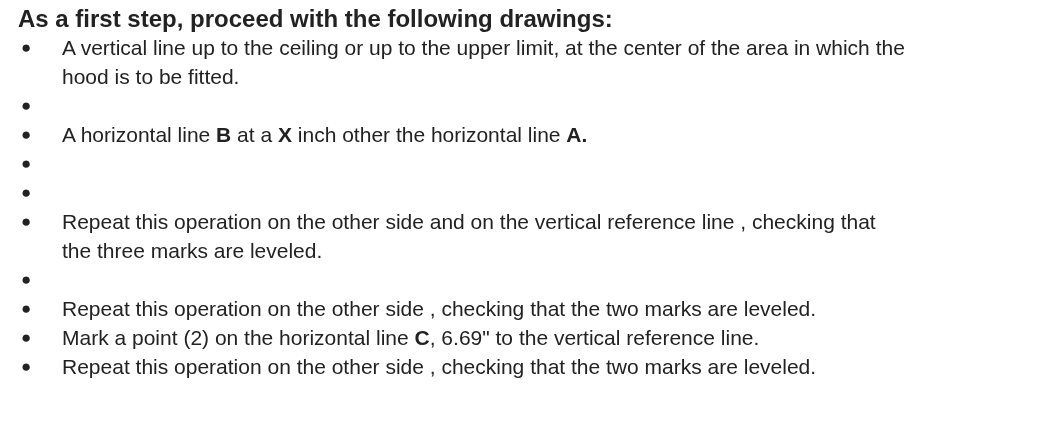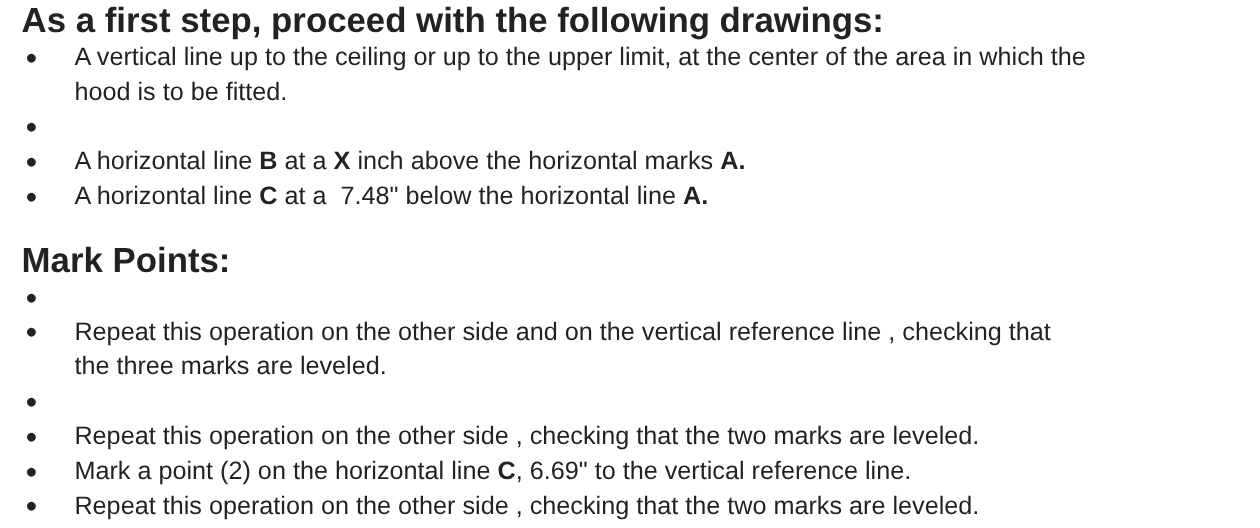--- a/index.html
+++ b/index.html
@@ -12,21 +12,21 @@
     background: #ffffff;
     overflow: hidden;
     font-family: "Liberation Sans", sans-serif;
     color: #222222;
   }
   .doc {
     padding: 4px 0 0 18px;
   }
   .section-heading {
     font-weight: bold;
-    font-size: 29px;
+    font-size: 24px;
     line-height: 29px;
     white-space: pre;
   }
   .section-heading.second {
     margin-top: 26px;
   }
   ul.bullet-list {
     list-style: none;
     margin: 0;
     padding: 0;
@@ -64,29 +64,27 @@
     <li class="bullet-item">
       <span class="bullet-marker">●</span>
       <span class="bullet-text"><span>A vertical line up to the ceiling or up to the upper limit, at the center of the area in which the
 hood is to be fitted.</span></span>
     </li>
     <li class="bullet-item">
       <span class="bullet-marker">●</span>
     </li>
     <li class="bullet-item">
       <span class="bullet-marker">●</span>
-      <span class="bullet-text"><span>A horizontal line </span><span class="b">B</span><span> at a </span><span class="b">X</span><span> inch above the horizontal marks </span><span class="b">A.</span></span>
+      <span class="bullet-text"><span>A horizontal line </span><span class="b">B</span><span> at a </span><span class="b">X</span><span> inch other the horizontal line </span><span class="b">A.</span></span>
     </li>
     <li class="bullet-item">
       <span class="bullet-marker">●</span>
-      <span class="bullet-text"><span>A horizontal line </span><span class="b">C</span><span> at a  7.48" below the horizontal line </span><span class="b">A.</span></span>
     </li>
   </ul>
 
-  <div class="section-heading second">Mark Points:</div>
 
   <ul class="bullet-list">
     <li class="bullet-item">
       <span class="bullet-marker">●</span>
     </li>
     <li class="bullet-item">
       <span class="bullet-marker">●</span>
       <span class="bullet-text"><span>Repeat this operation on the other side and on the vertical reference line , checking that
 the three marks are leveled.</span></span>
     </li>

